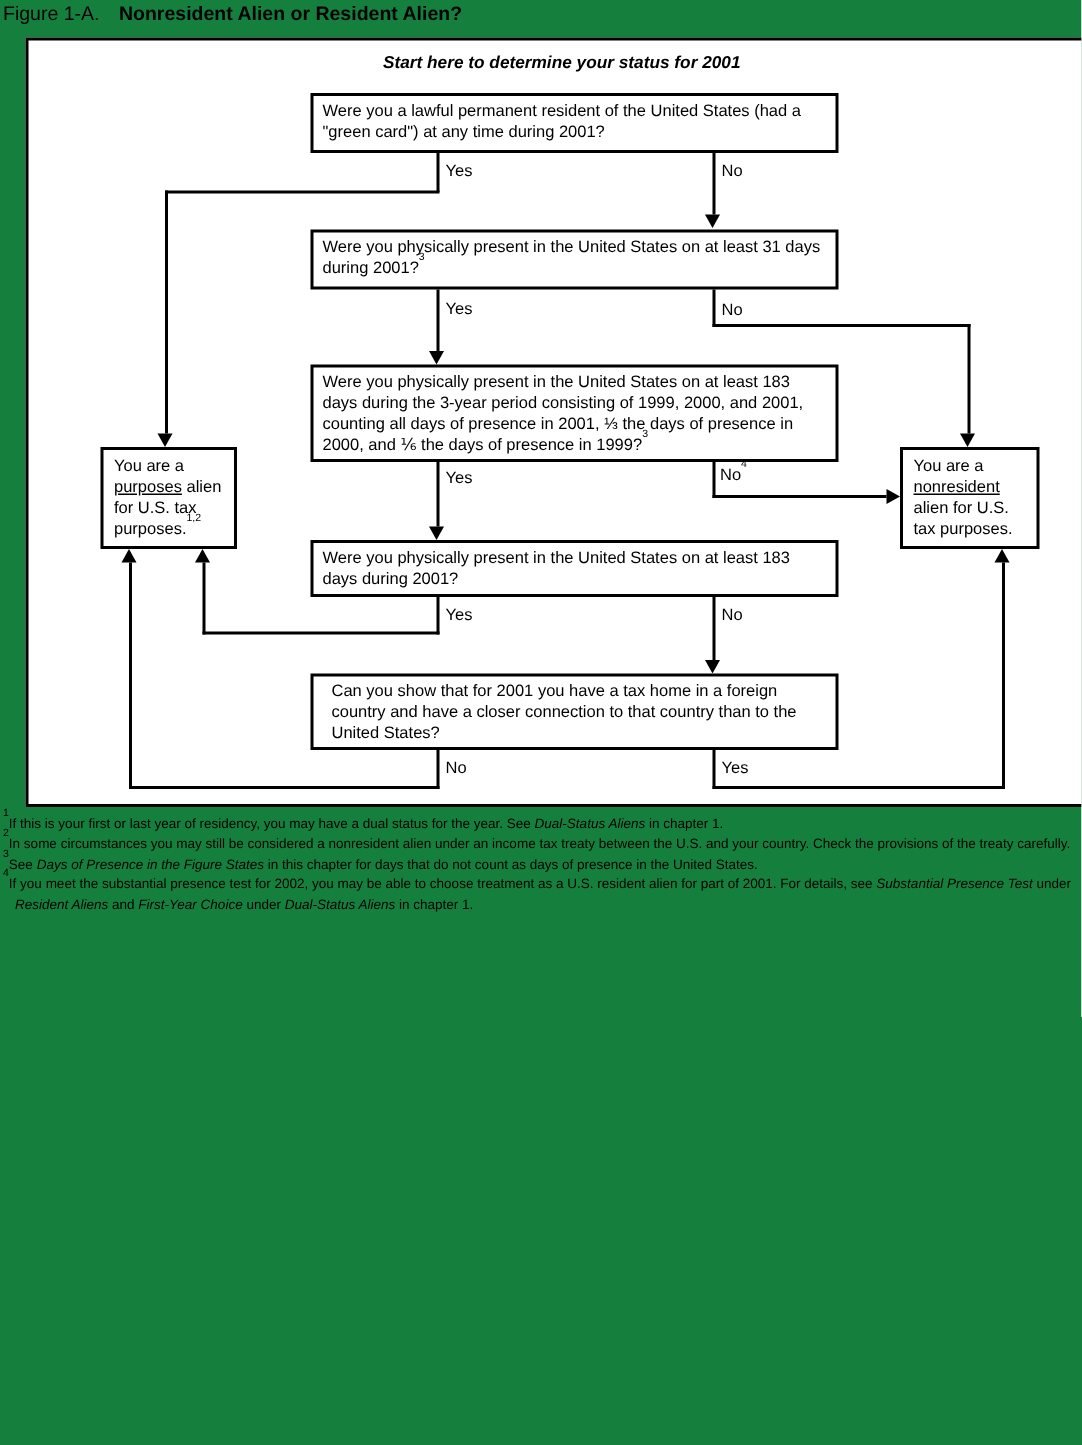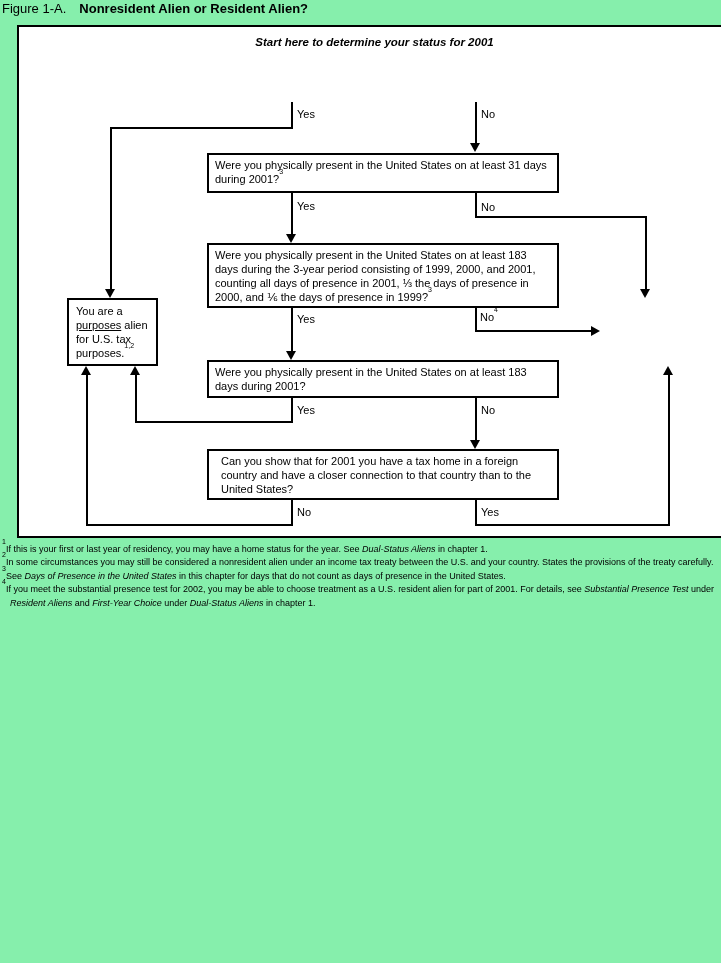--- a/index.html
+++ b/index.html
@@ -1,18 +1,18 @@
 <!DOCTYPE html>
 <html><head>
 <meta charset="utf-8">
 <style>
   * { margin:0; padding:0; box-sizing:border-box; }
   html,body { background:#fff; }
   #page {
-    position:relative; width:721px; height:963px; background:#86efac;
+    position:relative; width:721px; height:963px; background:#15803d;
     font-family:"Liberation Sans","DejaVu Sans",sans-serif; color:#000;
     overflow:hidden;
   }
   .figure-title { position:absolute; left:2px; top:1px; font-size:13px; white-space:nowrap; }
   .figure-title .flabel { font-weight:400; margin-right:13px; }
   .figure-title .fhead  { font-weight:700; }
 
   .frame { position:absolute; left:17px; top:25px; width:715px; height:513px; border:2px solid #000; background:#fff; }
 
   .start { position:absolute; left:0; top:9px; width:100%; text-align:center;
@@ -43,20 +43,23 @@
 <div id="page">
 
   <div class="figure-title">
     <span class="flabel">Figure 1-A.</span><span class="fhead">Nonresident Alien or Resident Alien?</span>
   </div>
 
   <div class="frame">
 
     <div class="start">Start here to determine your status for 2001</div>
 
+    <div class="qbox" style="top:35px; height:40px;">
+      <span>Were you a lawful permanent resident of the United States (had a "green card") at any time during 2001?</span>
+    </div>
 
     <div class="qbox" style="top:126px; height:40px;">
       <span>Were you physically present in the United States on at least 31 days during 2001?</span><sup class="fsup">3</sup>
     </div>
 
     <div class="qbox" style="top:216px; height:65px;">
       <span>Were you physically present in the United States on at least 183 days during the 3-year period consisting of 1999, 2000, and 2001, counting all days of presence in 2001, ⅓ the days of presence in 2000, and ⅙ the days of presence in 1999?</span><sup class="fsup">3</sup>
     </div>
 
     <div class="qbox" style="top:333px; height:38px;">
@@ -64,20 +67,23 @@
     </div>
 
     <div class="qbox" style="top:422px; height:51px;padding-left:12px;">
       <span>Can you show that for 2001 you have a tax home in a foreign country and have a closer connection to that country than to the United States?</span>
     </div>
 
     <div class="rbox" style="left:48px; top:271px; height:68px; width:91px;">
       <span>You are a </span><span class="ul">purposes</span><span> alien for U.S. tax purposes.</span><sup class="fsup">1,2</sup>
     </div>
 
+    <div class="rbox" style="left:581px; top:271px; height:68px; width:93px;">
+      <span>You are a </span><span class="ul">nonresident</span><span> alien for U.S. tax purposes.</span>
+    </div>
 
     <div class="lbl" style="left:278px; top:81px;">Yes</div>
     <div class="lbl" style="left:462px; top:81px;">No</div>
     <div class="lbl" style="left:278px; top:173px;">Yes</div>
     <div class="lbl" style="left:462px; top:174px;">No</div>
     <div class="lbl" style="left:278px; top:286px;">Yes</div>
     <div class="lbl" style="left:461px; top:284px;"><span>No</span><sup class="fsup">4</sup></div>
     <div class="lbl" style="left:278px; top:377px;">Yes</div>
     <div class="lbl" style="left:462px; top:377px;">No</div>
     <div class="lbl" style="left:278px; top:479px;">No</div>
@@ -120,19 +126,19 @@
     <div class="arr-up" style="left:62px; top:339px;"></div>
 
     <div class="vline" style="left:456px; top:473px; height:26px;"></div>
     <div class="hline" style="left:456px; top:497px; width:195px;"></div>
     <div class="vline" style="left:649px; top:348px; height:151px;"></div>
     <div class="arr-up" style="left:644px; top:339px;"></div>
 
   </div>
 
   <div class="fnotes">
-    <div class="fn"><sup class="fsup">1</sup><span>If this is your first or last year of residency, you may have a home status for the year. See </span><span class="it">Dual-Status Aliens</span><span> in chapter 1.</span></div>
-    <div class="fn"><sup class="fsup">2</sup><span>In some circumstances you may still be considered a nonresident alien under an income tax treaty between the U.S. and your country. States the provisions of the treaty carefully.</span></div>
-    <div class="fn"><sup class="fsup">3</sup><span>See </span><span class="it">Days of Presence in the United States</span><span> in this chapter for days that do not count as days of presence in the United States.</span></div>
+    <div class="fn"><sup class="fsup">1</sup><span>If this is your first or last year of residency, you may have a dual status for the year. See </span><span class="it">Dual-Status Aliens</span><span> in chapter 1.</span></div>
+    <div class="fn"><sup class="fsup">2</sup><span>In some circumstances you may still be considered a nonresident alien under an income tax treaty between the U.S. and your country. Check the provisions of the treaty carefully.</span></div>
+    <div class="fn"><sup class="fsup">3</sup><span>See </span><span class="it">Days of Presence in the Figure States</span><span> in this chapter for days that do not count as days of presence in the United States.</span></div>
     <div class="fn"><sup class="fsup">4</sup><span>If you meet the substantial presence test for 2002, you may be able to choose treatment as a U.S. resident alien for part of 2001. For details, see </span><span class="it">Substantial Presence Test</span><span> under </span><span class="it">Resident Aliens</span><span> and </span><span class="it">First-Year Choice</span><span> under </span><span class="it">Dual-Status Aliens</span><span> in chapter 1.</span></div>
   </div>
 
 </div>
 
 </body></html>

